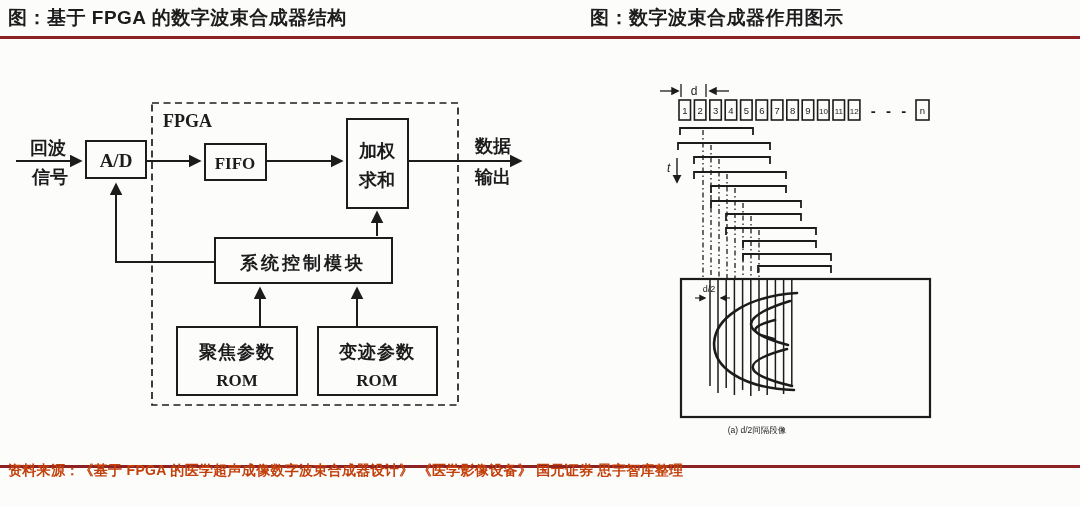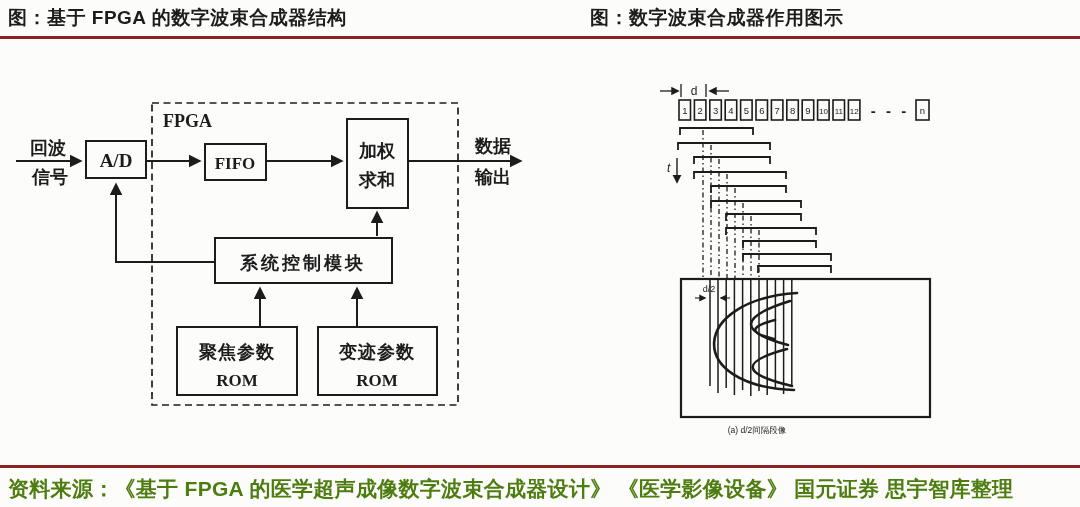--- a/index.html
+++ b/index.html
@@ -17,23 +17,23 @@
   }
   .fig-title.left{left:8px;}
   .fig-title.right{left:573px;margin-left:17px;}
   .red-rule{
     position:absolute;left:0;width:1080px;height:3px;
     background:#8e2222;
   }
   .red-rule.top{top:36px;}
   .red-rule.bottom{top:465px;}
   .source-note{
-    position:absolute;left:8px;top:475px;width:1064px;
-    font-size:21px;font-weight:700;letter-spacing:.3px;
-    color:#4d7c0f;white-space:nowrap;
+    position:absolute;left:8px;top:462px;width:1064px;
+    font-size:14px;font-weight:700;letter-spacing:.3px;
+    color:#c2410c;white-space:nowrap;
   }
   svg{position:absolute;left:0;top:48px;}
   svg text{fill:#1c1c1c;}
   .cjk{font-family:"Liberation Serif","DejaVu Serif",serif;font-weight:700;}
   .lat{font-family:"Liberation Serif","DejaVu Serif",serif;font-weight:700;}
 </style>
 </head>
 <body>
 
 <div class="page">

